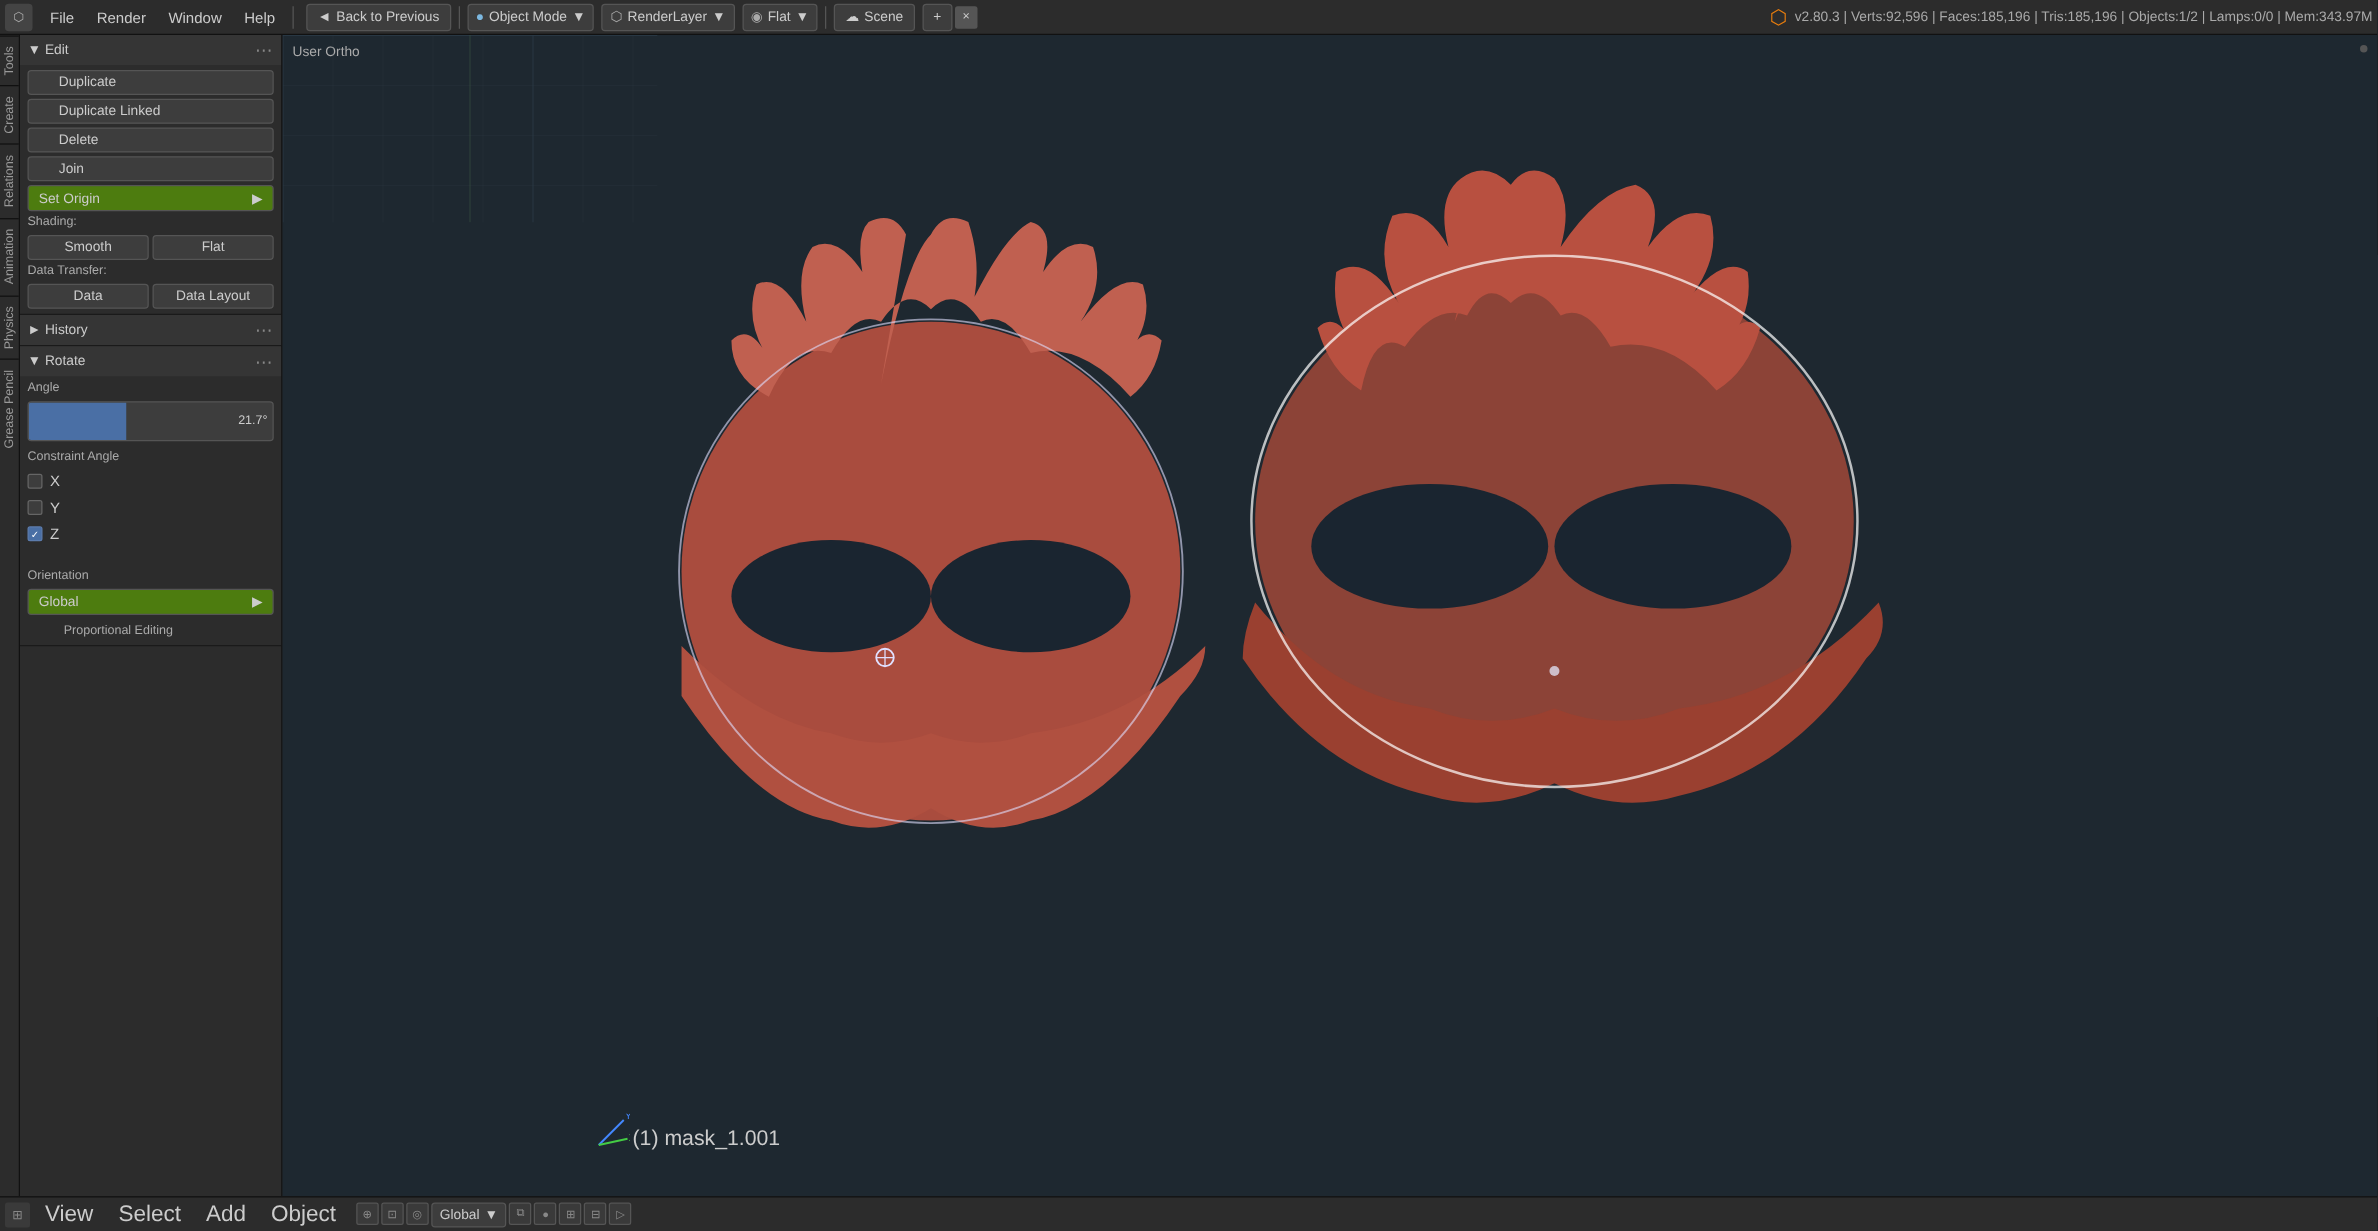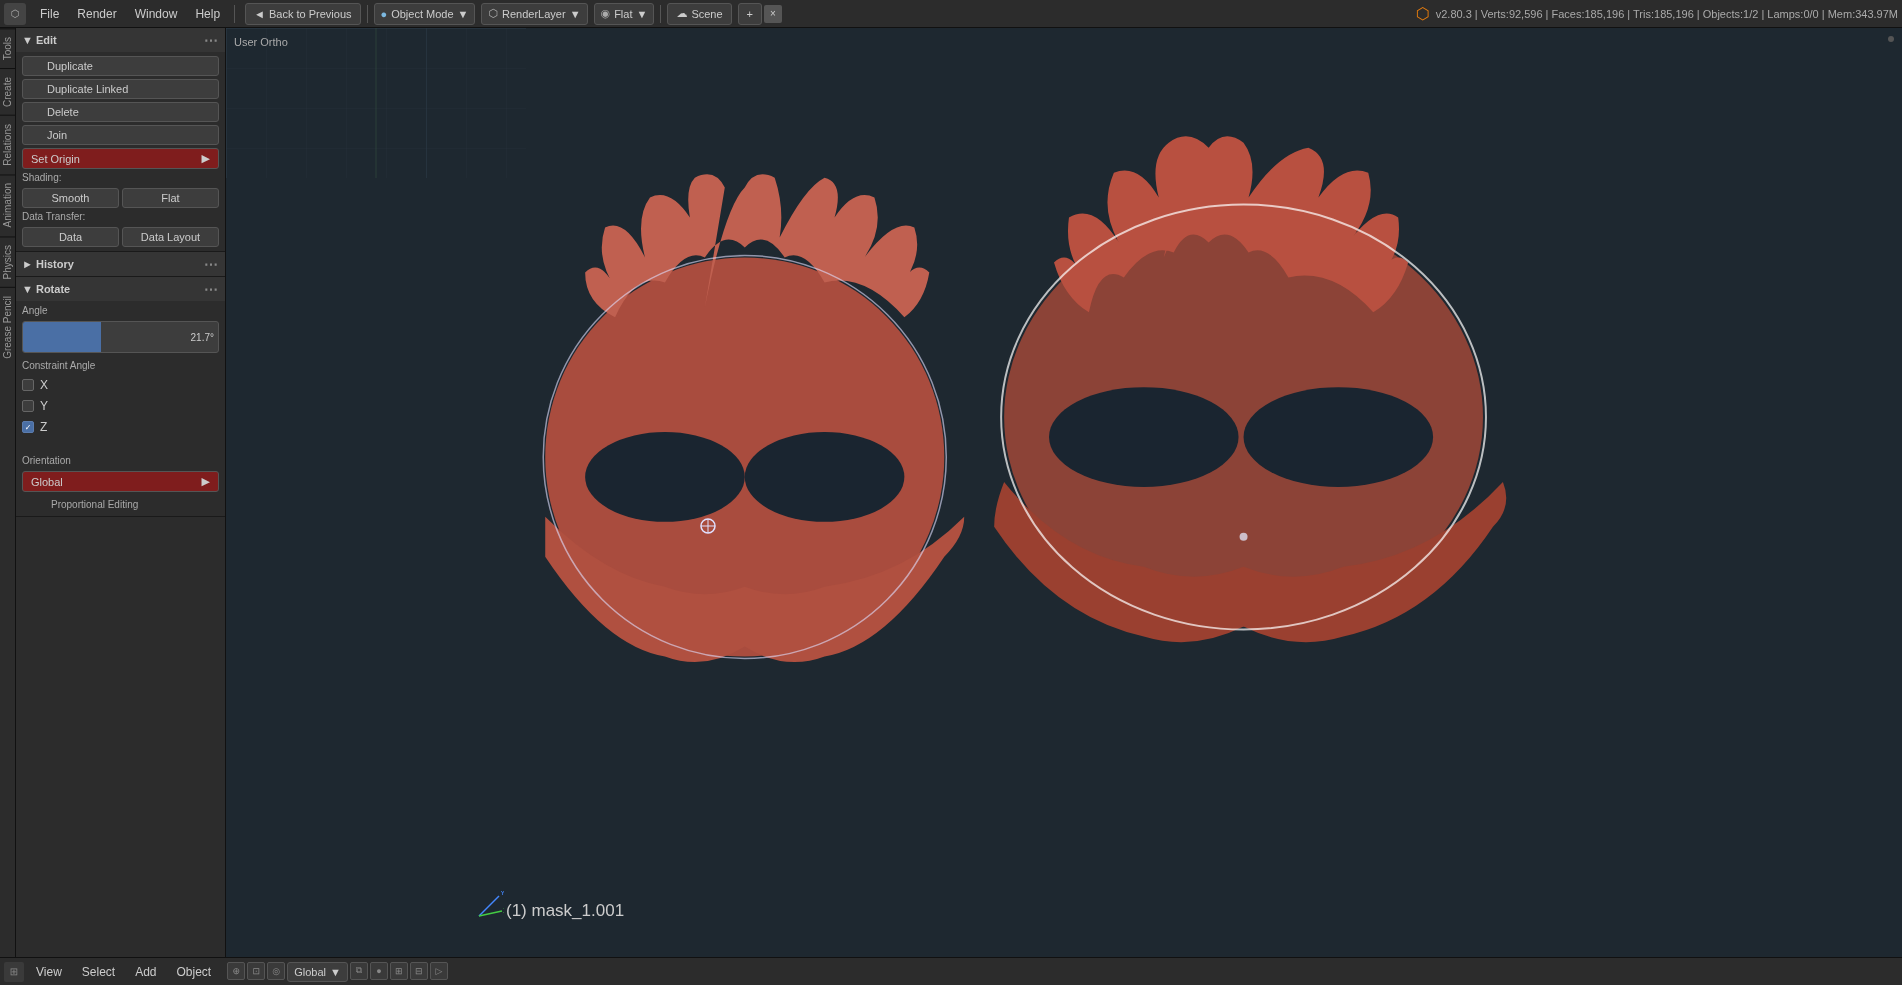--- a/index.html
+++ b/index.html
@@ -151,21 +151,21 @@
     .panel-section {
       border-bottom: 1px solid #1a1a1a;
     }
     .panel-header {
       display: flex;
       align-items: center;
       padding: 4px 6px;
       background: #353535;
       cursor: pointer;
       font-size: 11px;
-      font-weight: bold;
+      font-weight: normal;
       color: #ccc;
       gap: 4px;
     }
     .panel-header-dots {
       margin-left: auto;
       color: #888;
       font-size: 14px;
       letter-spacing: 1px;
     }
     .panel-content {
@@ -202,21 +202,21 @@
       border-radius: 3px;
       padding: 3px 4px;
       color: #ccc;
       cursor: pointer;
       font-size: 11px;
       text-align: center;
     }
     .panel-select {
       display: flex;
       align-items: center;
-      background: #7f1d1d;
+      background: #4d7c0f;
       border: 1px solid #555;
       border-radius: 3px;
       padding: 3px 8px;
       color: #ccc;
       font-size: 11px;
       width: 100%;
       cursor: pointer;
       justify-content: space-between;
     }
 
@@ -328,21 +328,21 @@
       border-radius: 2px;
       display: flex; align-items: center; justify-content: center;
       font-size: 10px;
       color: #888;
       cursor: pointer;
     }
     .bottombar-menu-item {
       padding: 2px 8px;
       color: #ccc;
       cursor: pointer;
-      font-size: 12px;
+      font-size: 18px;
     }
     .bottombar-dropdown {
       display: flex;
       align-items: center;
       gap: 4px;
       background: #3d3d3d;
       border: 1px solid #555;
       border-radius: 3px;
       padding: 2px 6px;
       color: #ccc;

